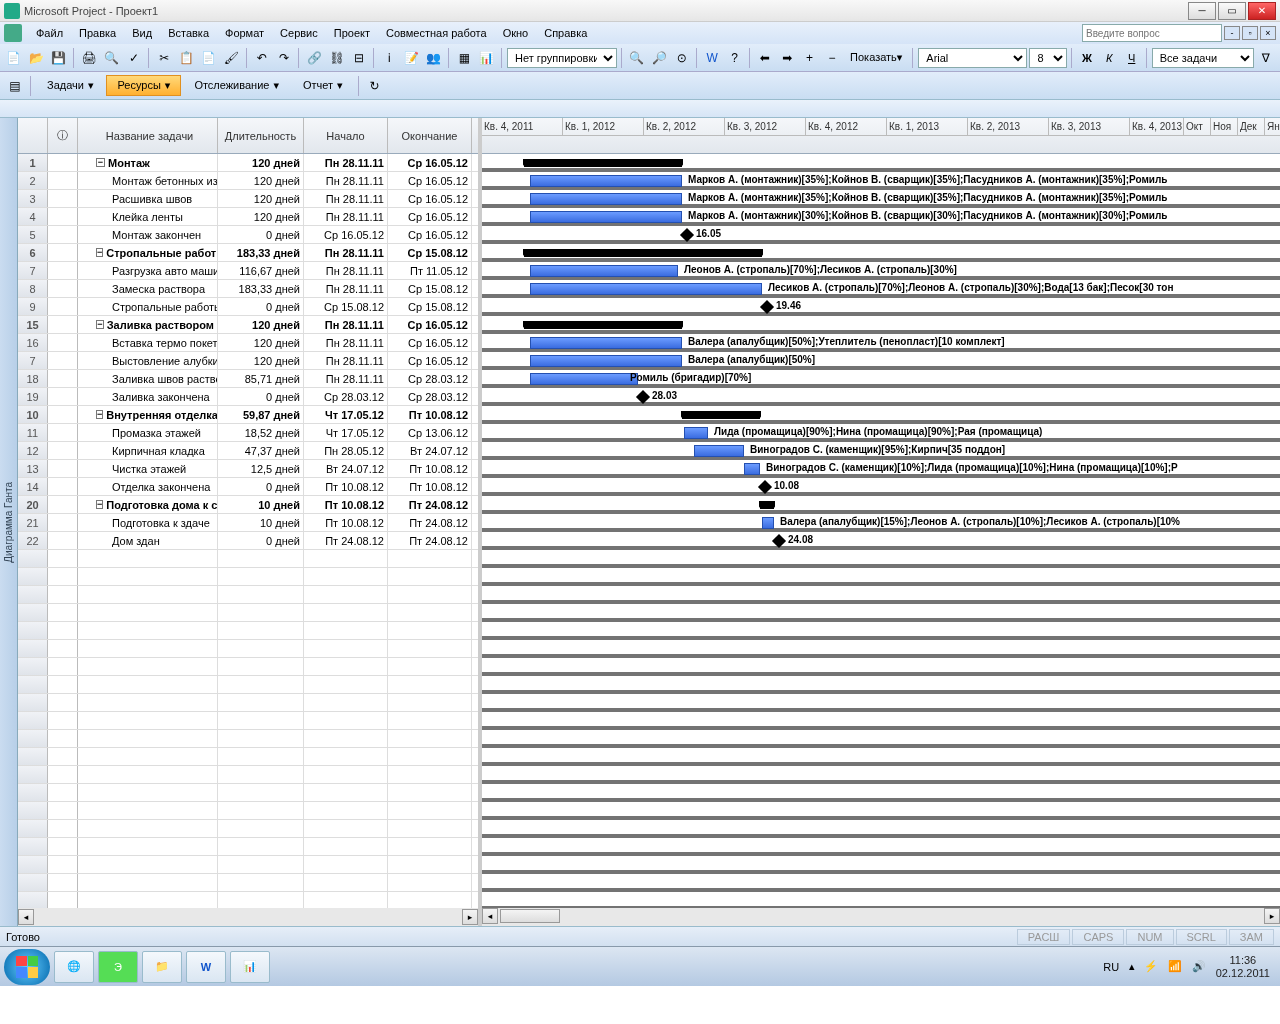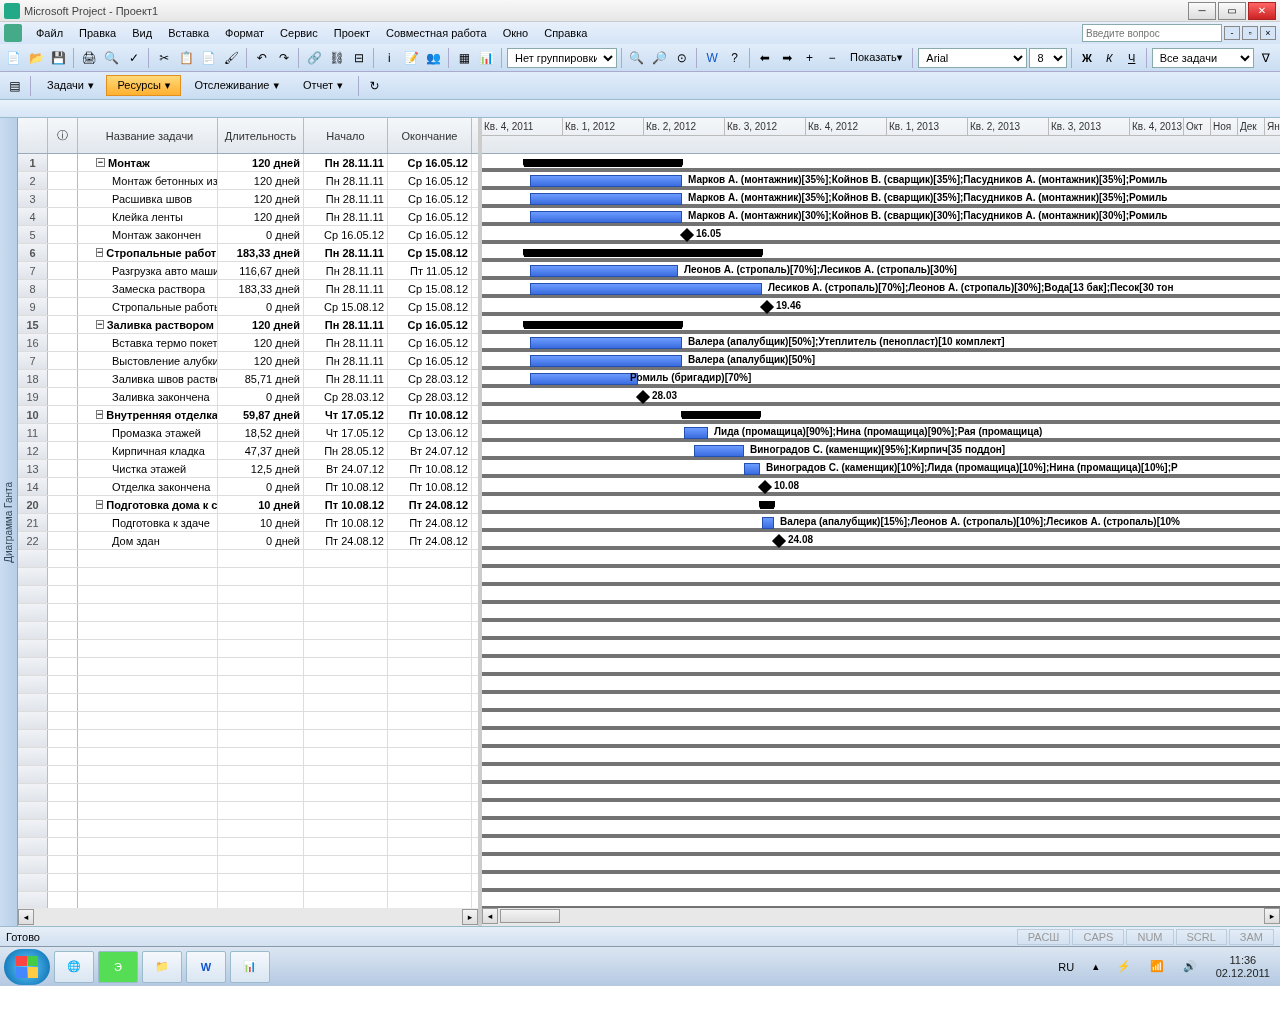--- a/index.html
+++ b/index.html
@@ -95,21 +95,21 @@
 
 .statusbar { height: 20px; background: linear-gradient(#e6eef8,#d2e0f0); display: flex; align-items: center; padding: 0 6px; font-size: 11px; border-top: 1px solid #9bc; }
 .statusbar .stcell { padding: 0 10px; border: 1px solid #bcd; color: #999; margin-left: 2px; height: 16px; display: flex; align-items: center; }
 
 
 .taskbar { height: 40px; background: linear-gradient(#dce6f2,#b4c9e2); display: flex; align-items: center; padding: 0 4px; border-top: 1px solid #89a; }
 .startbtn { width: 46px; height: 36px; border-radius: 18px; background: radial-gradient(circle,#6cf,#06a); display: flex; align-items: center; justify-content: center; cursor: pointer; }
 .startlogo { width: 22px; height: 22px; display: grid; grid-template-columns: 1fr 1fr; grid-template-rows: 1fr 1fr; gap: 1px; }
 .startlogo div:nth-child(1){background:#f44;} .startlogo div:nth-child(2){background:#4c4;} .startlogo div:nth-child(3){background:#48f;} .startlogo div:nth-child(4){background:#fc4;}
 .tbapp { width: 40px; height: 32px; margin-left: 4px; border: 1px solid #9bc; background: linear-gradient(#f4f8fc,#dae6f2); border-radius: 2px; display: flex; align-items: center; justify-content: center; cursor: pointer; }
-.tray { margin-left: auto; display: flex; align-items: center; gap: 19px; padding: 0 6px; }
+.tray { margin-left: auto; display: flex; align-items: center; gap: 10px; padding: 0 6px; }
 .tray .clock { color: #222; text-align: center; line-height: 1.1; }
 </style>
 </head>
 <body>
 
 <div class="titlebar">
   <div class="app-icon"></div>
   <div class="title">Microsoft Project - Проект1</div>
   <div class="winbtns">
     <div class="winbtn">─</div>

